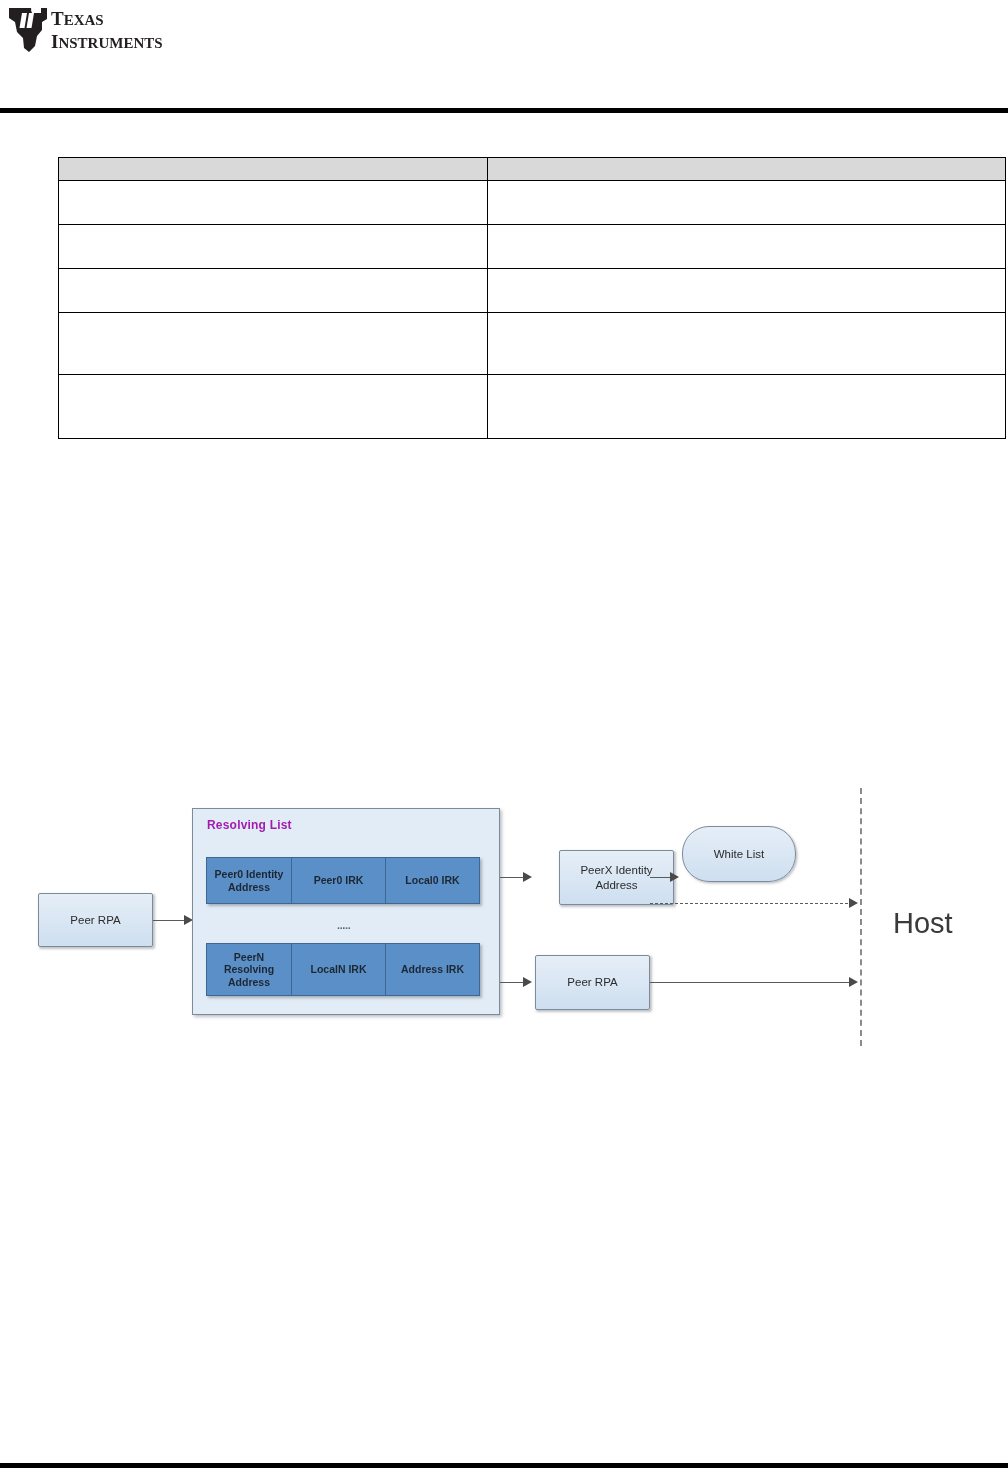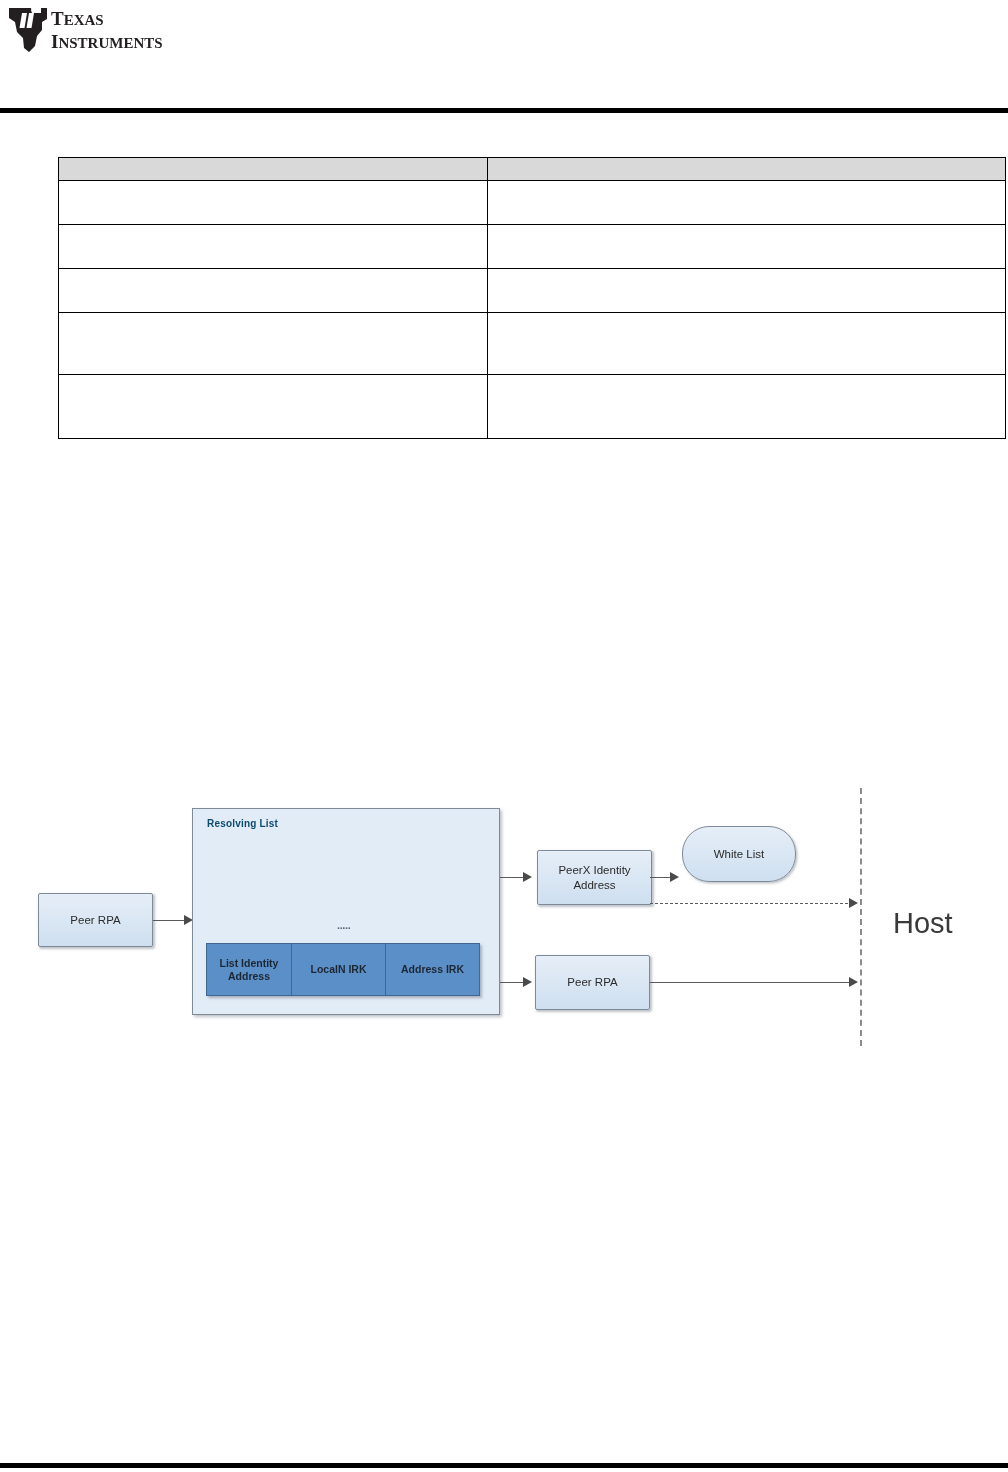--- a/index.html
+++ b/index.html
@@ -95,23 +95,23 @@
     position: absolute;
     box-sizing: border-box;
     border: 1.4px solid #7d8b99;
     background: #e2ecf6;
     box-shadow: 2px 2px 3px rgba(110,120,130,0.45);
   }
   .container-title {
     position: absolute;
     left: 14px;
     top: 9px;
-    font-size: 10px;
+    font-size: 12px;
     font-weight: bold;
-    color: #0c4a6e;
+    color: #a21caf;
     letter-spacing: 0.2px;
   }
 
   .rl-row {
     position: absolute;
     display: flex;
     box-sizing: border-box;
     box-shadow: 1.5px 1.5px 2.5px rgba(110,120,130,0.5);
   }
   .rl-cell {
@@ -253,42 +253,53 @@
     <span>Peer RPA</span>
   </div>
 
   <div class="arrow-line" style="left:153px; top:160px; width:34px;"></div>
   <div class="arrow-head" style="left:184px; top:155px;"></div>
 
   <div class="container-box" style="left:192px; top:48px; width:308px; height:207px;">
     <div class="container-title">Resolving List</div>
   </div>
 
+  <div class="rl-row" style="left:206px; top:97px; height:47px;">
+    <div class="rl-cell c1">
+      <span>Peer0 Identity Address</span>
+    </div>
+    <div class="rl-cell c2">
+      <span>Peer0 IRK</span>
+    </div>
+    <div class="rl-cell c3">
+      <span>Local0 IRK</span>
+    </div>
+  </div>
 
   <div class="ellipsis-mark" style="left:337px; top:162px;">·····</div>
 
   <div class="rl-row" style="left:206px; top:183px; height:53px;">
     <div class="rl-cell c1">
-      <span>List Identity Address</span>
+      <span>PeerN Resolving Address</span>
     </div>
     <div class="rl-cell c2">
       <span>LocalN IRK</span>
     </div>
     <div class="rl-cell c3">
       <span>Address IRK</span>
     </div>
   </div>
 
   <div class="arrow-line" style="left:500px; top:117px; width:25px;"></div>
   <div class="arrow-head" style="left:523px; top:112px;"></div>
 
   <div class="arrow-line" style="left:500px; top:222px; width:25px;"></div>
   <div class="arrow-head" style="left:523px; top:217px;"></div>
 
-  <div class="node" style="left:537px; top:90px; width:115px; height:55px;">
+  <div class="node" style="left:559px; top:90px; width:115px; height:55px;">
     <span>PeerX Identity Address</span>
   </div>
 
   <div class="arrow-line" style="left:650px; top:117px; width:22px;"></div>
   <div class="arrow-head" style="left:670px; top:112px;"></div>
 
   <div class="node" style="left:682px; top:66px; width:114px; height:56px;border-radius:27px;">
     <span>White List</span>
   </div>
 

